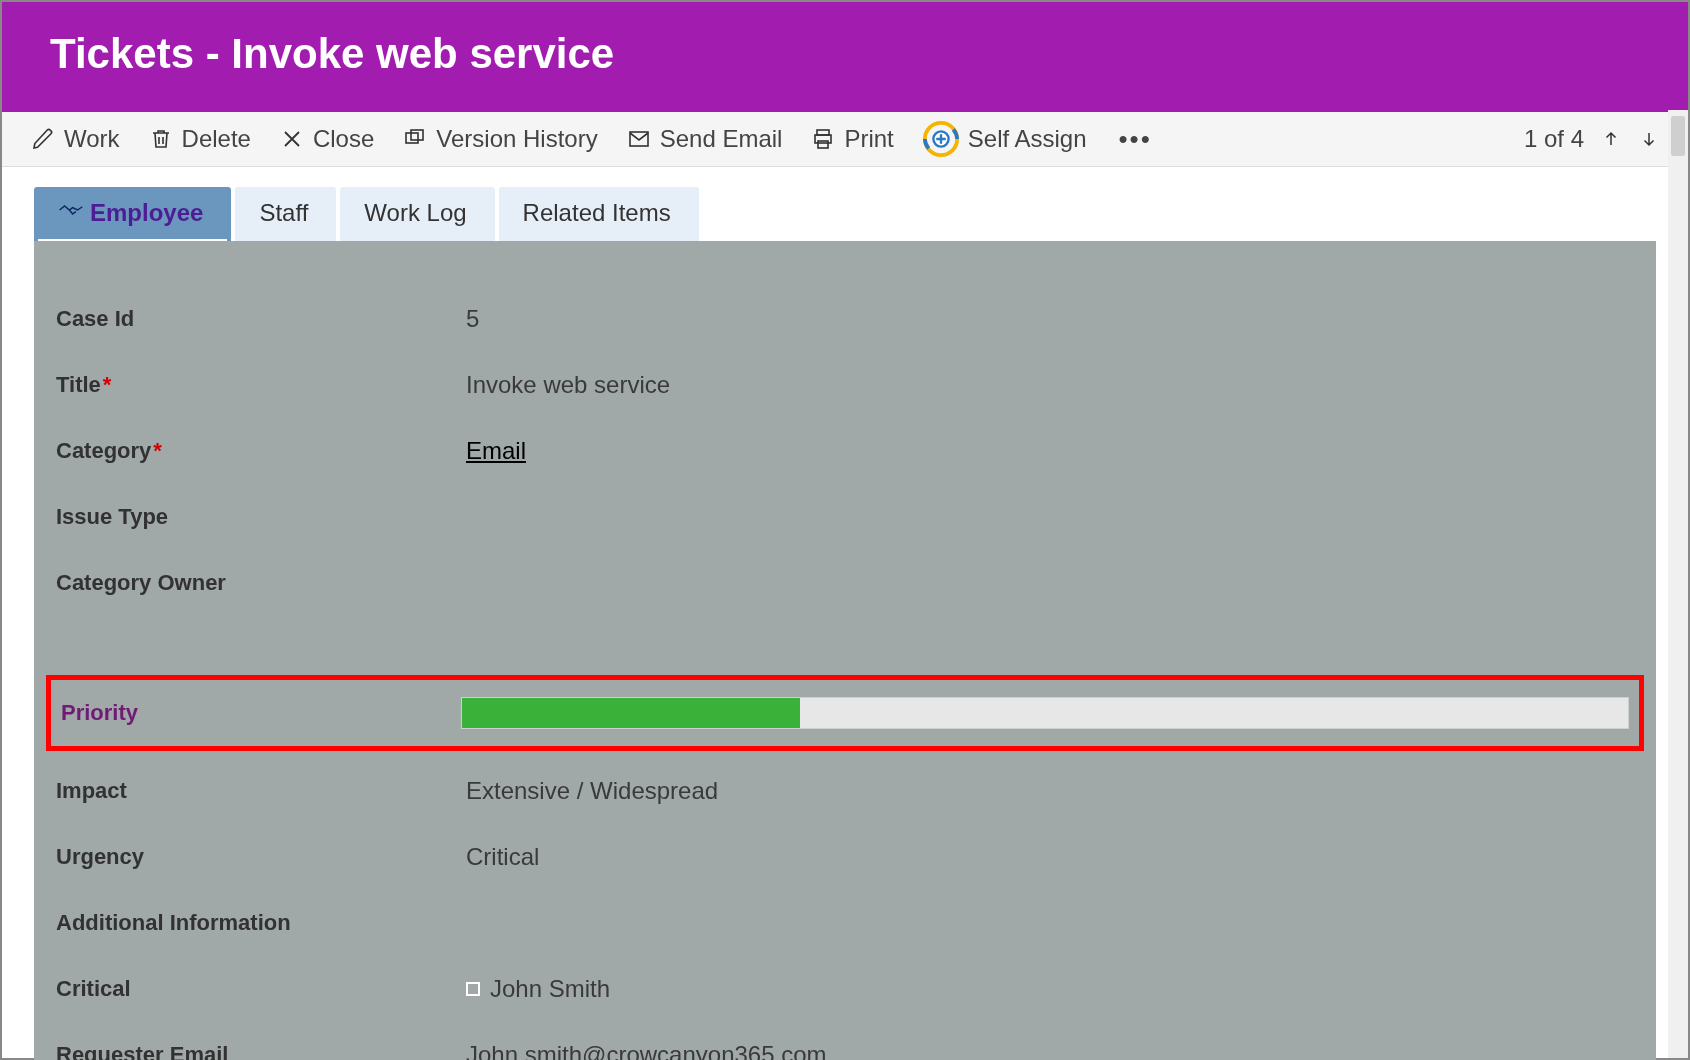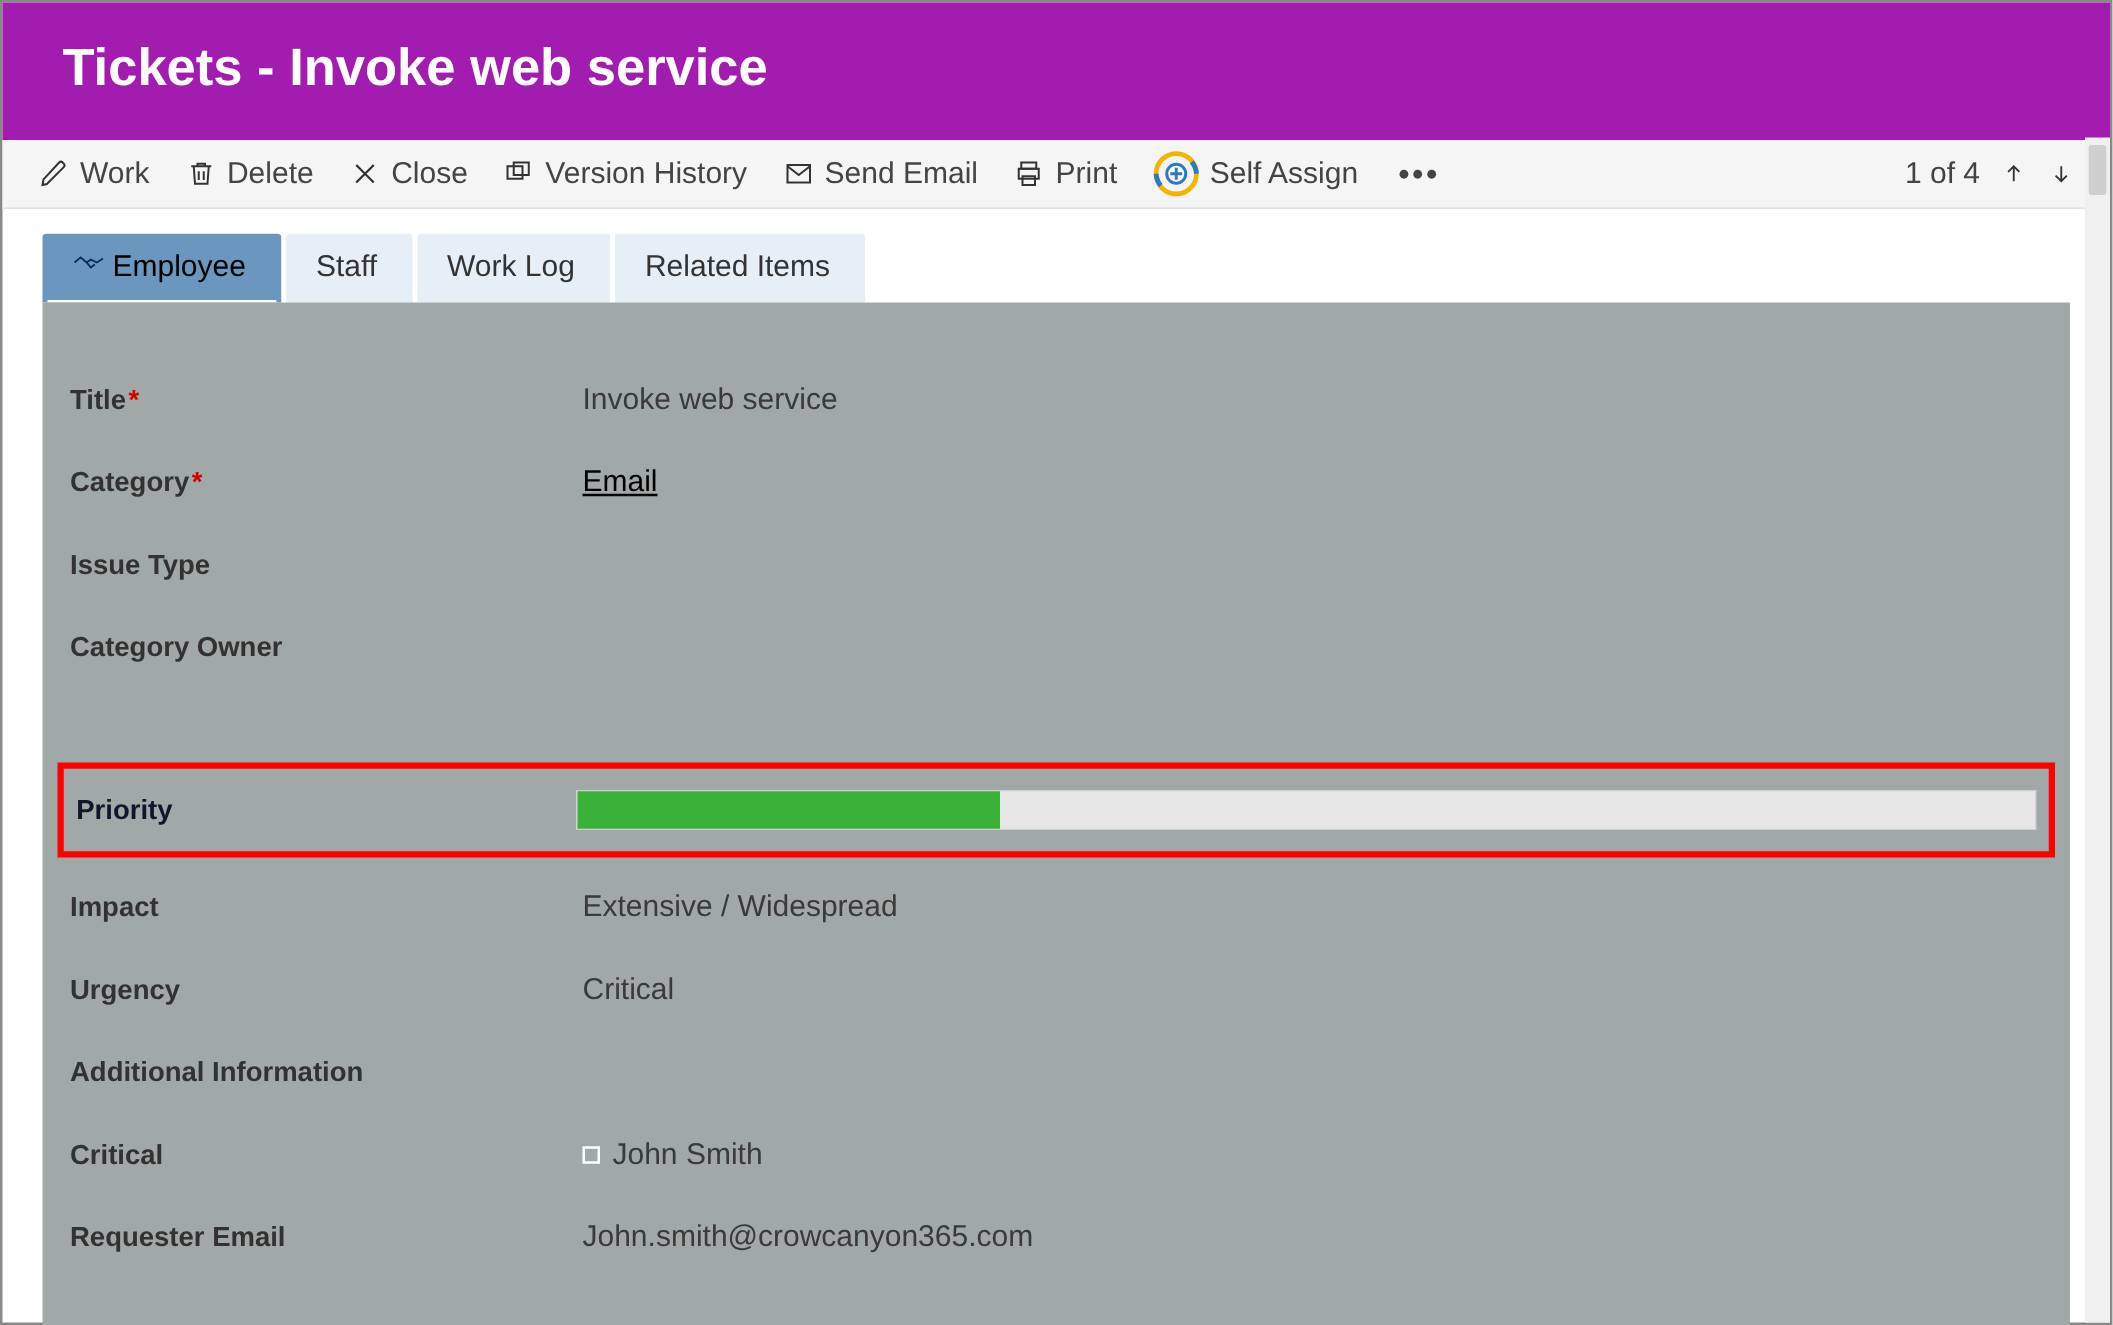--- a/index.html
+++ b/index.html
@@ -114,22 +114,22 @@
     font-size: 24px;
     color: #333;
     cursor: pointer;
     border-radius: 3px 3px 0 0;
     display: inline-flex;
     align-items: center;
     gap: 6px;
   }
   .tab.active {
     background: #6b96be;
-    color: #000000;
-    font-weight: 400;
+    color: #4c1d95;
+    font-weight: 700;
     position: relative;
   }
   .tab.active::after {
     content: "";
     position: absolute;
     left: 4px; right: 4px; bottom: 0;
     height: 2px;
     background: #fff;
   }
   .handshake-icon svg { width: 26px; height: 22px; }
@@ -171,21 +171,21 @@
   }
   .priority-row {
     display: flex;
     align-items: center;
     min-height: 54px;
   }
   .priority-label {
     width: 400px;
     font-size: 22px;
     font-weight: 700;
-    color: #0f172a;
+    color: #701a75;
   }
   .priority-bar-track {
     flex: 1;
     height: 32px;
     background: #e7e7e7;
     border: 1px solid #cfcfcf;
     position: relative;
   }
   .priority-bar-fill {
     position: absolute;
@@ -319,20 +319,24 @@
       <div class="tab">
         <span>Work Log</span>
       </div>
       <div class="tab">
         <span>Related Items</span>
       </div>
     </div>
 
     <div class="form-panel">
 
+      <div class="form-row">
+        <div class="form-label">Case Id</div>
+        <div class="form-value">5</div>
+      </div>
 
       <div class="form-row">
         <div class="form-label">
           <span>Title</span><span class="req">*</span>
         </div>
         <div class="form-value">Invoke web service</div>
       </div>
 
       <div class="form-row">
         <div class="form-label">

